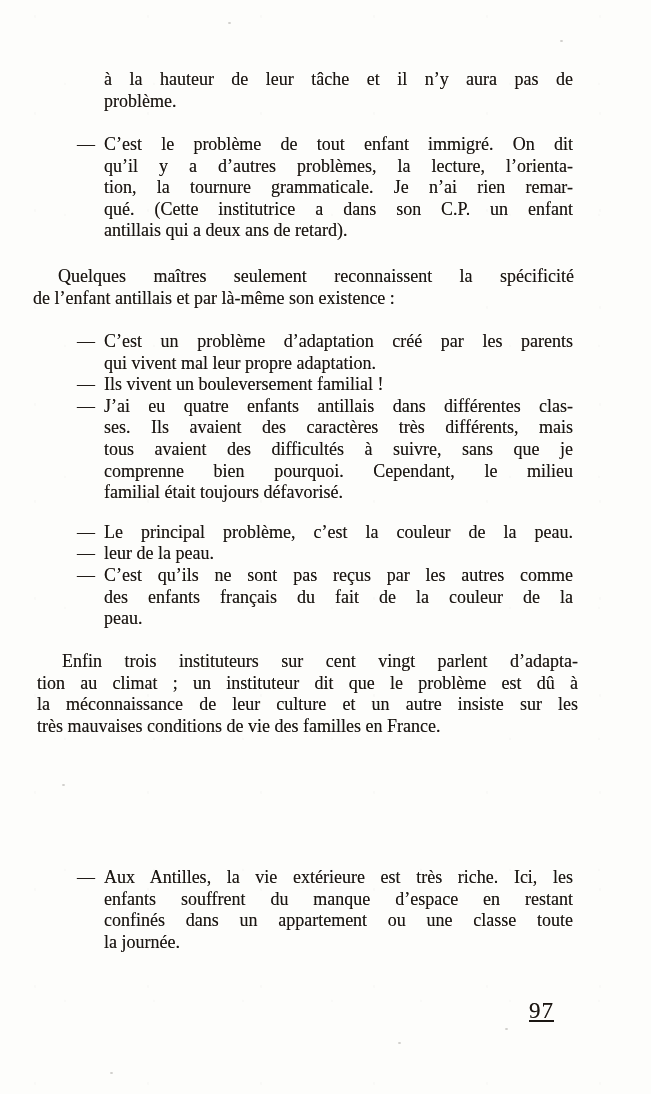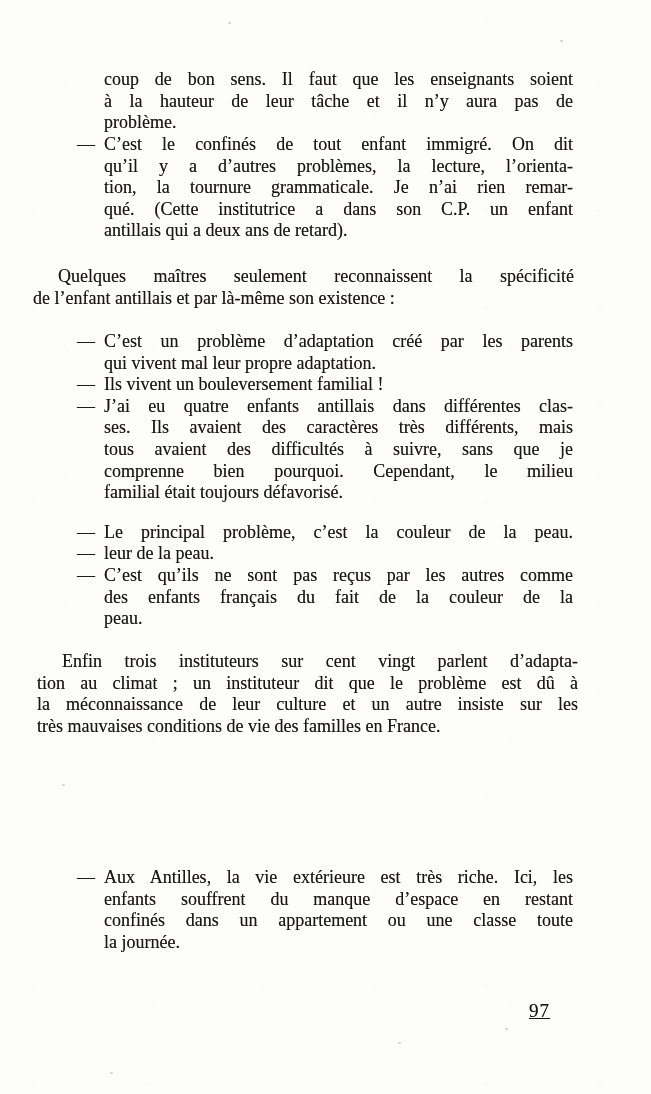--- a/index.html
+++ b/index.html
@@ -42,48 +42,47 @@
     left: 0;
     top: 0;
     width: 27px;
     letter-spacing: -1px;
   }
   .quote-item .qlines { margin-left: 27px; }
   .page-number {
     position: absolute;
     left: 529px;
     top: 1000px;
-    font-size: 19px;
+    font-size: 23px;
     letter-spacing: 1px;
     text-shadow: 0 0 0.4px rgba(27,22,18,0.55);
     text-decoration: underline;
   }
   .speck {
     position: absolute;
     width: 3px;
     height: 2px;
     border-radius: 50%;
     background: rgba(90,85,80,0.28);
   }
 </style>
 </head>
 <body>
 
 <div class="page">
 
   <div class="block lines" style="left:104px; top:69px; width:469px;">
-      <div class="line">coup de bon sens. Il faut que les enseignants soient</div>
       <div class="line">à la hauteur de leur tâche et il n’y aura pas de</div>
       <div class="line">problème.</div>
     </div>
 
   <div class="block quote-item" style="left:77px; top:134px; width:496px;">
     <span class="dash">—</span>
     <div class="qlines lines">
-        <div class="line">C’est le confinés de tout enfant immigré. On dit</div>
+        <div class="line">C’est le problème de tout enfant immigré. On dit</div>
         <div class="line">qu’il y a d’autres problèmes, la lecture, l’orienta-</div>
         <div class="line">tion, la tournure grammaticale. Je n’ai rien remar-</div>
         <div class="line">qué. (Cette institutrice a dans son C.P. un enfant</div>
         <div class="line">antillais qui a deux ans de retard).</div>
       </div>
   </div>
 
   <div class="block paragraph lines" style="left:33px; top:266px; width:541px;">
       <div class="line">Quelques maîtres seulement reconnaissent la spécificité</div>
       <div class="line">de l’enfant antillais et par là-même son existence :</div>

